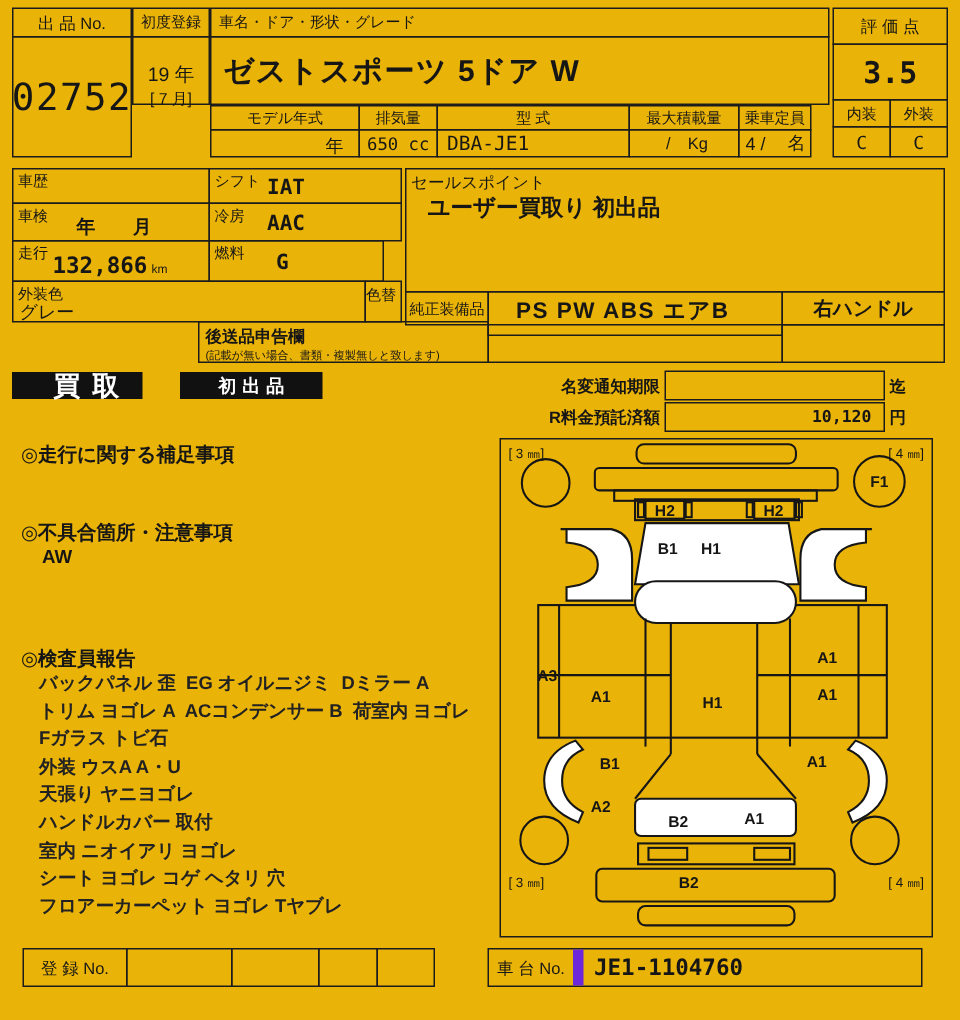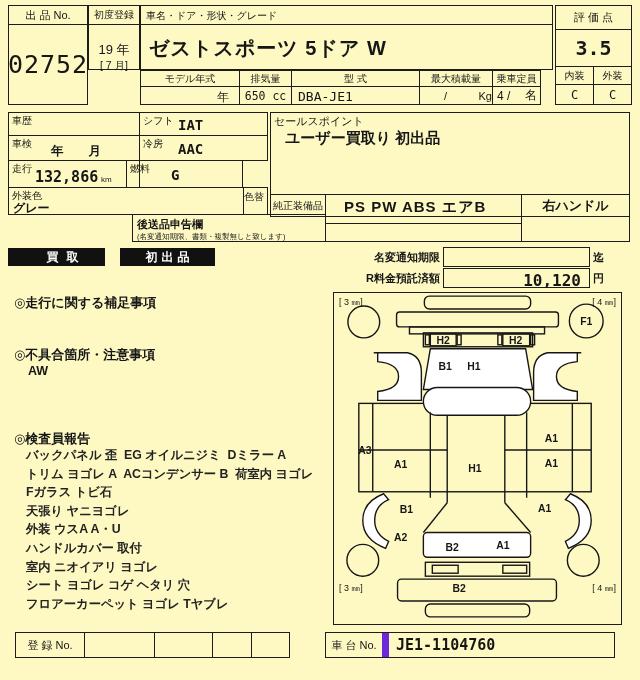--- a/index.html
+++ b/index.html
@@ -1,16 +1,16 @@
 <!DOCTYPE html>
 <html><head>
 <meta charset="utf-8">
 <style>
   html,body{margin:0;padding:0;background:#e8e8e8}
-  #sheet{position:relative;width:640px;height:680px;background:#fef9c3;
+  #sheet{position:relative;width:640px;height:680px;background:#eab308;
          font-family:"Liberation Sans","DejaVu Sans",sans-serif;color:#161616;overflow:hidden}
   .abs{position:absolute;box-sizing:border-box}
   .bd{border:1px solid #1c1c1c}
   .ctr{display:flex;align-items:center;justify-content:center}
   .lbl{font-size:10px}
   .mono{font-family:"DejaVu Sans Mono","Liberation Mono",monospace}
   .cl{position:absolute;top:1px;left:3px;font-size:10px;white-space:nowrap}
   .title{font-size:13px;font-weight:bold;white-space:nowrap}
   .report-line{font-size:12.3px;line-height:18.6px;white-space:pre;font-weight:bold;color:#222}
   .badge{background:#111;color:#fff;display:flex;align-items:center;justify-content:center;font-weight:bold}
@@ -41,21 +41,21 @@
 
   <div class="abs bd ctr lbl" style="left:239px;top:70px;width:53px;height:17px">排気量</div>
   <div class="abs bd ctr mono" style="left:239px;top:86px;width:53px;height:19px;font-size:11.5px">650 cc</div>
 
   <div class="abs bd ctr lbl" style="left:291px;top:70px;width:129px;height:17px">型  式</div>
   <div class="abs bd mono" style="left:291px;top:86px;width:129px;height:19px;font-size:13px;padding:2px 0 0 6px">DBA-JE1</div>
 
   <div class="abs bd ctr lbl" style="left:419px;top:70px;width:74px;height:17px">最大積載量</div>
   <div class="abs bd" style="left:419px;top:86px;width:74px;height:19px;font-size:11px;display:flex;align-items:center">
     <span style="margin-left:24px">/</span>
-    <span style="margin-left:auto;margin-right:0">Kg</span>
+    <span style="margin-left:auto;margin-right:20px">Kg</span>
   </div>
 
   <div class="abs bd ctr lbl" style="left:492px;top:70px;width:49px;height:17px">乗車定員</div>
   <div class="abs bd" style="left:492px;top:86px;width:49px;height:19px;font-size:12px;display:flex;align-items:center">
     <span style="margin-left:4px">4 /</span>
     <span style="margin-left:auto;margin-right:3px">名</span>
   </div>
 
   <div class="abs bd ctr" style="left:555px;top:5px;width:77px;height:25px;font-size:11px">評 価 点</div>
   <div class="abs bd ctr mono" style="left:555px;top:29px;width:77px;height:38px;font-size:20px;font-weight:bold">3.5</div>
@@ -79,67 +79,67 @@
   <div class="abs bd" style="left:139px;top:135px;width:129px;height:26px">
     <span class="cl">冷房</span>
     <span class="abs mono" style="left:38px;top:5px;font-size:14px;font-weight:bold">AAC</span>
   </div>
 
   <div class="abs bd" style="left:8px;top:160px;width:132px;height:28px">
     <span class="cl">走行</span>
     <span class="abs mono" style="left:26px;top:7px;font-size:15px;font-weight:bold">132,866</span>
     <span class="abs" style="left:92px;top:14px;font-size:8px">km</span>
   </div>
-  <div class="abs bd" style="left:126px;top:160px;width:117px;height:28px">
+  <div class="abs bd" style="left:139px;top:160px;width:117px;height:28px">
     <span class="cl">燃料</span>
     <span class="abs mono" style="left:44px;top:6px;font-size:14px;font-weight:bold">G</span>
   </div>
 
   <div class="abs bd" style="left:8px;top:187px;width:236px;height:28px">
     <span class="cl">外装色</span>
-    <span class="abs" style="left:4px;top:12px;font-size:12px;font-weight:bold">グレー</span>
+    <span class="abs" style="left:4px;top:12px;font-size:12px;font-weight:normal">グレー</span>
   </div>
   <div class="abs bd" style="left:243px;top:187px;width:25px;height:28px;font-size:10px;text-align:left;padding-top:2px">色替</div>
 
   <div class="abs bd" style="left:132px;top:214px;width:194px;height:28px;padding:2px 0 0 4px">
     <div style="font-size:11px;font-weight:bold">後送品申告欄</div>
-    <div style="font-size:7.5px;white-space:nowrap">(名変通知期限、書類・複製無しと致します)</div>
+    <div style="font-size:7.5px;white-space:nowrap">(記載が無い場合、書類・複製無しと致します)</div>
   </div>
 
   <div class="abs bd" style="left:270px;top:112px;width:360px;height:83px">
     <span class="cl" style="font-size:11px">セールスポイント</span>
     <div style="margin:16px 0 0 14px;font-size:15px;font-weight:bold">ユーザー買取り 初出品</div>
   </div>
   <div class="abs bd ctr" style="left:270px;top:194px;width:56px;height:23px;font-size:10px">純正装備品</div>
   <div class="abs bd" style="left:325px;top:194px;width:197px;height:30px;font-size:15px;font-weight:bold;padding:3px 0 0 18px;letter-spacing:1px;white-space:nowrap">PS PW ABS エアB</div>
   <div class="abs bd ctr" style="left:521px;top:194px;width:109px;height:23px;font-size:13px;font-weight:bold">右ハンドル</div>
   <div class="abs bd" style="left:325px;top:216px;width:197px;height:26px"></div>
   <div class="abs bd" style="left:521px;top:216px;width:109px;height:26px"></div>
 
-  <div class="abs badge" style="left:8px;top:248px;width:97px;height:18px;font-size:12px;letter-spacing:8px;padding-left:20px">買取</div>
+  <div class="abs badge" style="left:8px;top:248px;width:87px;height:18px;font-size:18px;letter-spacing:8px;padding-left:20px">買取</div>
   <div class="abs badge" style="left:120px;top:248px;width:95px;height:18px;font-size:12px;letter-spacing:4px;padding-left:4px">初出品</div>
 
   <div class="abs" style="left:340px;top:250px;width:100px;font-size:11px;text-align:right;font-weight:bold">名変通知期限</div>
   <div class="abs bd" style="left:443px;top:247px;width:147px;height:20px"></div>
   <div class="abs" style="left:593px;top:250px;font-size:11px;font-weight:bold">迄</div>
 
   <div class="abs" style="left:340px;top:271px;width:100px;font-size:11px;text-align:right;font-weight:bold">R料金預託済額</div>
-  <div class="abs bd mono" style="left:443px;top:268px;width:147px;height:20px;font-size:16px;font-weight:bold;text-align:right;padding:2px 8px 0 0">10,120</div>
+  <div class="abs bd mono" style="left:443px;top:268px;width:147px;height:20px;font-size:11px;font-weight:bold;text-align:right;padding:2px 8px 0 0">10,120</div>
   <div class="abs" style="left:593px;top:271px;font-size:11px;font-weight:bold">円</div>
 
   <div class="abs title" style="left:14px;top:294px">◎走行に関する補足事項</div>
   <div class="abs title" style="left:14px;top:346px">◎不具合箇所・注意事項</div>
   <div class="abs" style="left:28px;top:364px;font-size:12.5px;font-weight:bold">AW</div>
   <div class="abs title" style="left:14px;top:430px">◎検査員報告</div>
   <div class="abs" style="left:26px;top:446px;width:304px">
       <div class="report-line">バックパネル 歪  EG オイルニジミ  Dミラー A</div>
       <div class="report-line">トリム ヨゴレ A  ACコンデンサー B  荷室内 ヨゴレ</div>
       <div class="report-line">Fガラス トビ石</div>
+      <div class="report-line">外装 ウスA A・U</div>
       <div class="report-line">天張り ヤニヨゴレ</div>
-      <div class="report-line">外装 ウスA A・U</div>
       <div class="report-line">ハンドルカバー 取付</div>
       <div class="report-line">室内 ニオイアリ ヨゴレ</div>
       <div class="report-line">シート ヨゴレ コゲ ヘタリ 穴</div>
       <div class="report-line">フロアーカーペット ヨゴレ Tヤブレ</div>
     </div>
 
   <svg class="abs" style="left:333px;top:292px;border:1px solid #1c1c1c" width="289" height="333" viewBox="0 0 289 333">
 
     <circle class="ln" cx="30" cy="29" r="16"></circle>
     <circle class="ln" cx="254" cy="28" r="17"></circle>

